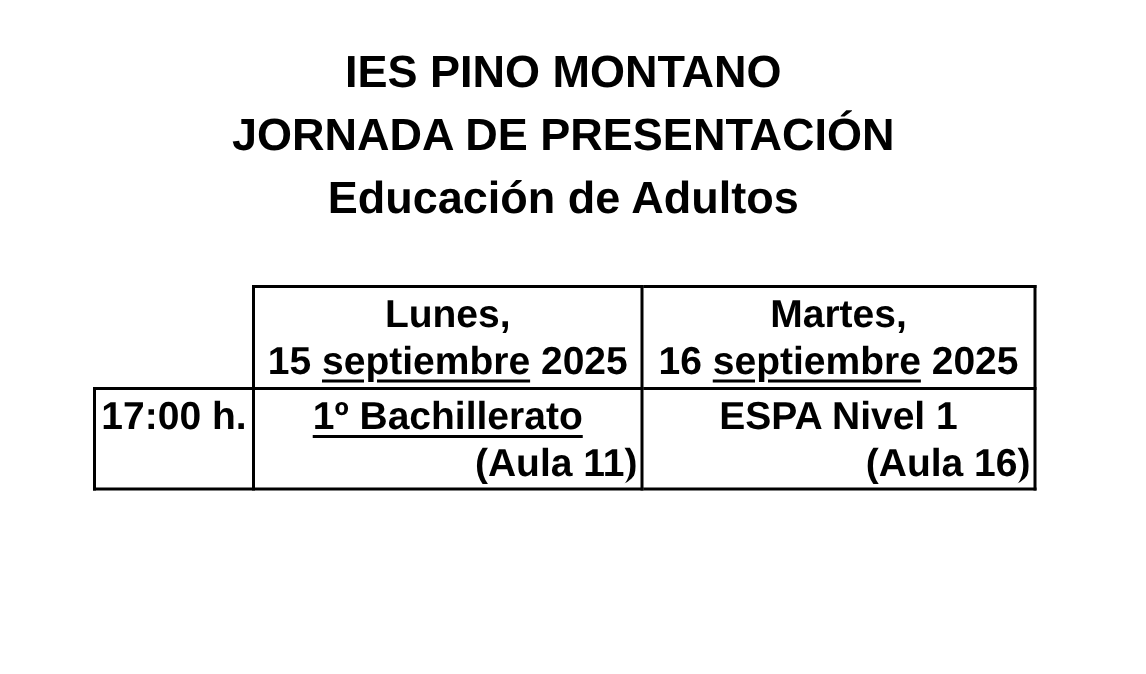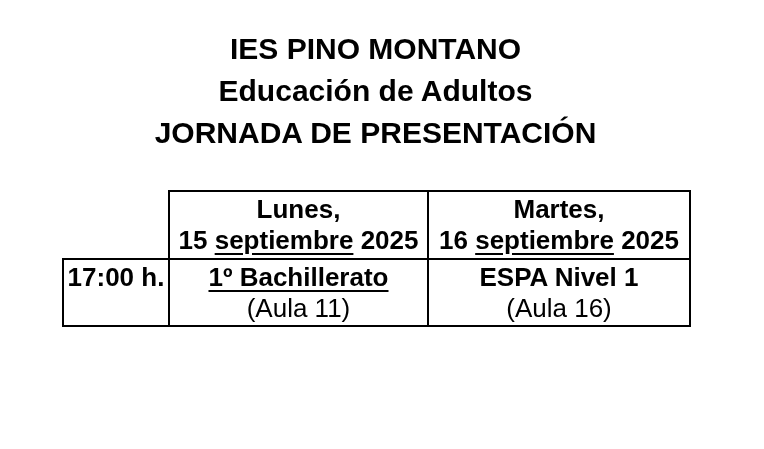--- a/index.html
+++ b/index.html
@@ -40,39 +40,39 @@
     line-height: 31px;
     padding: 2px 2px 0 2px;
     overflow: hidden;
     white-space: nowrap;
   }
   table.schedule td.noborder { border: none; background: transparent; }
   tr.hdr  { height: 68px; }
   tr.row1 { height: 67px; }
   tr.row2 { height: 65px; }
   .bold { font-weight: bold; }
-  .room { font-weight: normal; }
+  .room { font-weight: bold; text-align: right; }
   .sq {
     text-decoration-line: underline;
     text-decoration-style: wavy;
     text-decoration-color: #e00000;
     text-decoration-thickness: 1px;
     text-underline-offset: 4px;
     text-decoration: underline;
   }
 </style>
 </head>
 <body>
 
 <div class="page">
 
   <div class="title-block">
     <div>IES PINO MONTANO</div>
+    <div>JORNADA DE PRESENTACIÓN</div>
     <div>Educación de Adultos</div>
-    <div>JORNADA DE PRESENTACIÓN</div>
   </div>
 
   <table class="schedule">
     <colgroup>
       <col style="width:106px">
       <col style="width:259px">
       <col style="width:262px">
     </colgroup>
     <tbody>
         <tr class="hdr">

